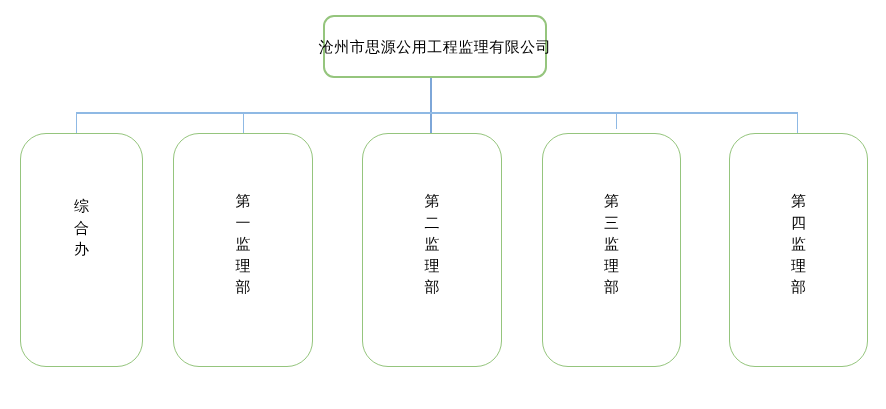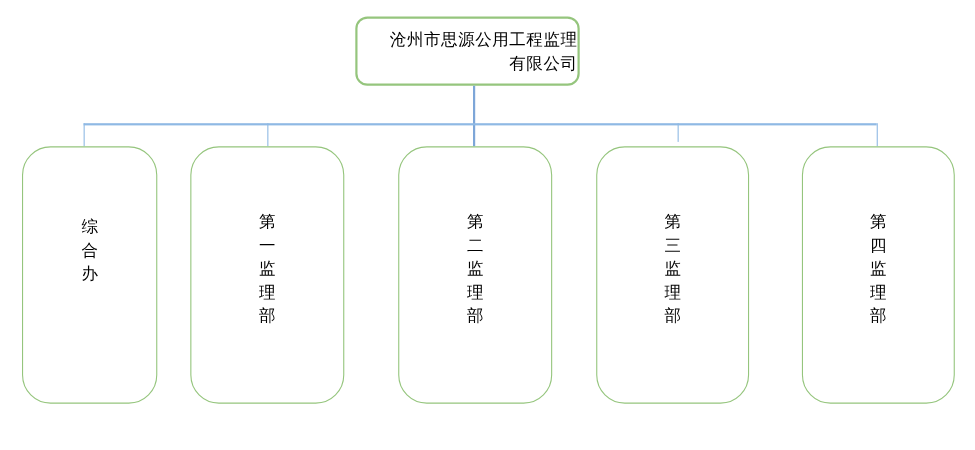--- a/index.html
+++ b/index.html
@@ -20,29 +20,29 @@
     width: 886px;
     height: 409px;
     background: var(--bg);
     overflow: hidden;
   }
   
   .root-box {
     position: absolute;
     left: 323px;
     top: 15px;
-    width: 204px;
+    width: 224px;
     height: 63px;
     border: 2px solid var(--green);
     border-radius: 11px;
     box-sizing: border-box;
     background: var(--bg);
     display: flex;
-    flex-direction: column;
-    align-items: flex-end;
+    flex-direction: row;
+    align-items: center;
     justify-content: center;
   }
   .root-box .line {
     font-size: 15px;
     line-height: 22px;
     letter-spacing: 0.5px;
     color: var(--text);
     white-space: nowrap;
   }
   

